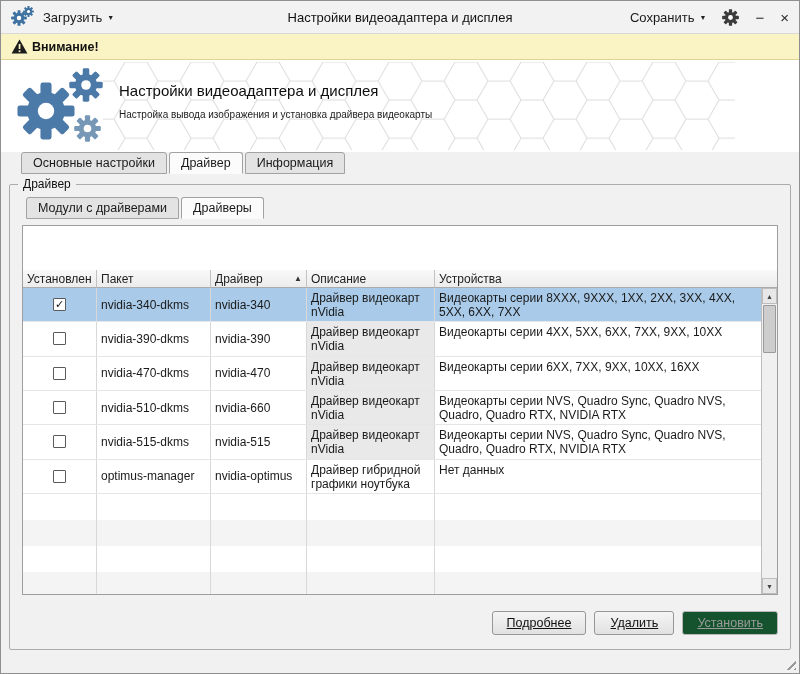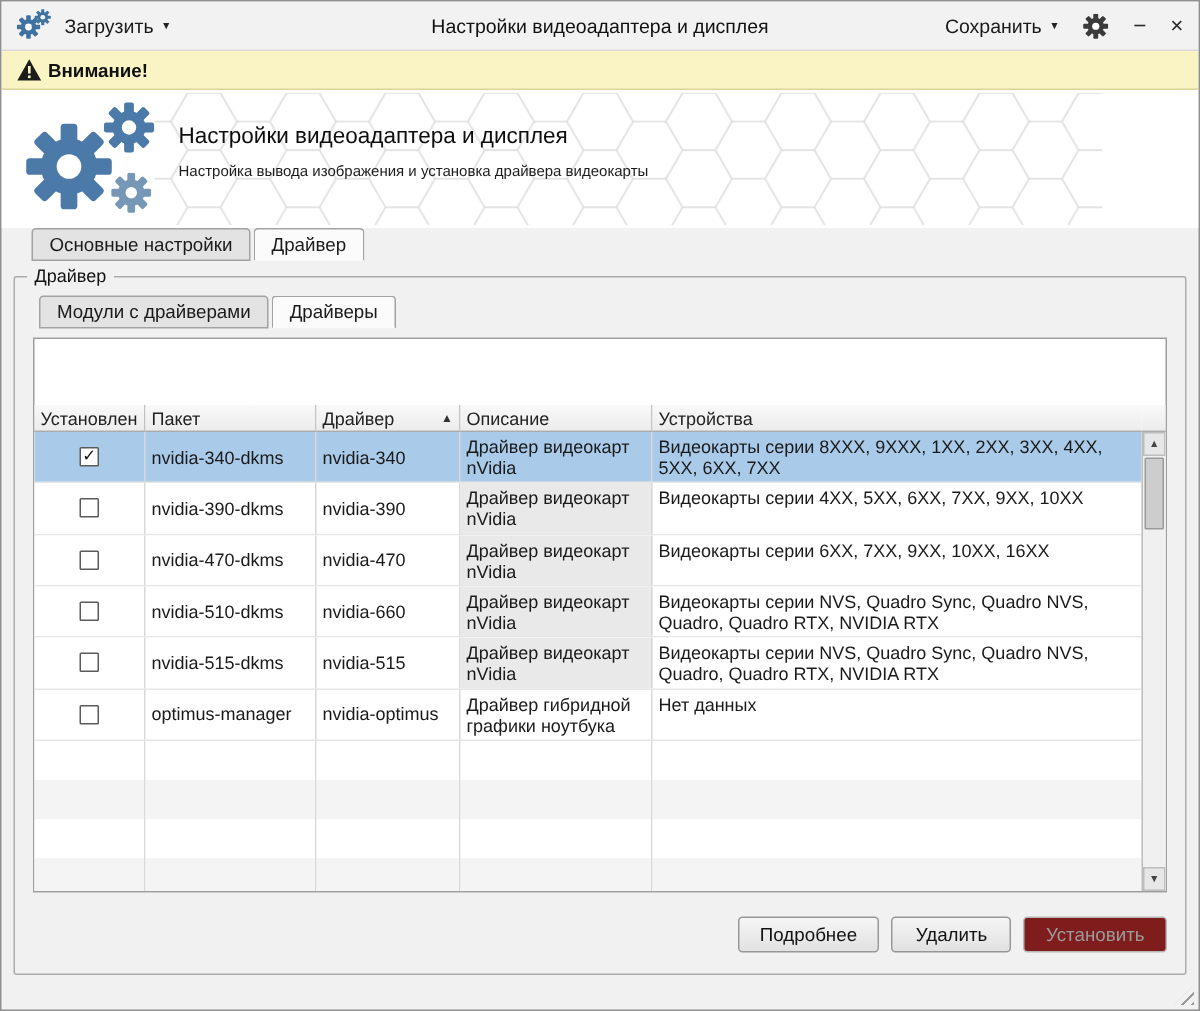--- a/index.html
+++ b/index.html
@@ -61,22 +61,22 @@
   .filler { flex: 1; display: flex; margin-right: 16px; }
   .fc { border-right: 1px solid #d8d8d8; background: repeating-linear-gradient(180deg, #ffffff 0 26px, #f4f4f4 26px 52px); }
   .vscroll { position: absolute; top: 0; right: 0; bottom: 0; width: 16px; background: #f0f0f0; border-left: 1px solid #bdbdbd; }
   .sbtn { position: absolute; left: 0; width: 15px; height: 16px; background: #e7e7e7; border: 1px solid #bdbdbd; display: flex; align-items: center; justify-content: center; font-size: 7px; color: #444; }
   .sbtn.up { top: 0; }
   .sbtn.down { bottom: 0; }
   .thumb { position: absolute; top: 17px; left: 1px; width: 13px; height: 48px; background: #cdcdcd; border: 1px solid #9a9a9a; border-radius: 1px; }
 
   
   .btnrow { display: flex; justify-content: flex-end; gap: 8px; margin-top: 16px; }
-  .btn { min-width: 80px; height: 24px; padding: 0 14px; display: flex; align-items: center; justify-content: center; font-size: 12.5px; color: #111; background: linear-gradient(#f5f5f5, #e1e1e1); border: 1px solid #979797; border-radius: 3px; cursor: default; }
-  .btn.disabled { color: #9b9b9b; background: #7f1d1d; border-color: #b8b8b8; }
+  .btn { min-width: 80px; height: 24px; padding: 0 14px; display: flex; align-items: center; justify-content: center; font-size: 12.5px; color: #111; background: linear-gradient(#f5f5f5, #e1e1e1); border: 1px solid #979797; border-radius: 3px; cursor: default; text-decoration: underline; }
+  .btn.disabled { color: #9b9b9b; background: #14532d; border-color: #b8b8b8; }
 
   
   .statusbar { flex: 1; position: relative; }
   .grip { position: absolute; right: 3px; bottom: 3px; width: 13px; height: 13px; background: repeating-linear-gradient(135deg, transparent 0 3px, #9a9a9a 3px 4.5px); clip-path: polygon(100% 0, 100% 100%, 0 100%); }
 </style>
 </head>
 <body>
 
 <svg width="0" height="0" style="position:absolute" aria-hidden="true">
   <defs>
@@ -157,20 +157,23 @@
     </div>
   </div>
 
   <div class="tabstrip">
     <div class="tab">
         <span>Основные настройки</span>
       </div>
     <div class="tab active">
         <span>Драйвер</span>
       </div>
+    <div class="tab">
+        <span>Информация</span>
+      </div>
   </div>
 
   <div class="groupbox">
     <span class="gb-label">Драйвер</span>
 
     <div class="inner-tabstrip">
       <div class="tab">
           <span>Модули с драйверами</span>
         </div>
       <div class="tab active">

